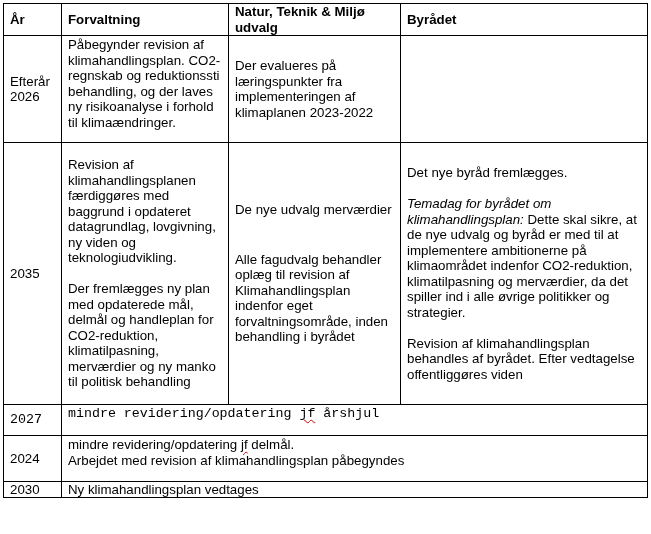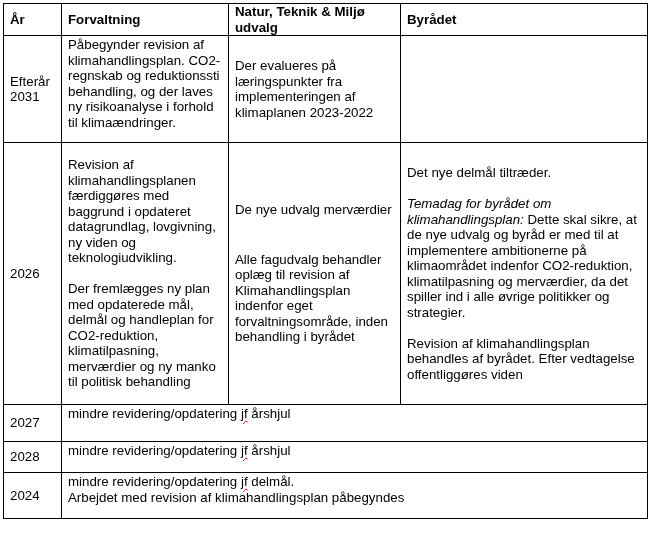--- a/index.html
+++ b/index.html
@@ -7,21 +7,21 @@
            font-family: "Liberation Sans", sans-serif; font-size: 13.3px; color: #000; }
     table.plan { position: absolute; left: 3px; top: 3px; border-collapse: collapse;
                  width: 644px; table-layout: fixed; }
     table.plan td, table.plan th { border: 1px solid #000; padding: 0 6px; vertical-align: middle;
                  text-align: left; line-height: 15.5px; }
     th { font-weight: bold; font-size: 13.3px; }
     col.c1 { width: 58px; } col.c2 { width: 167px; } col.c3 { width: 172px; } col.c4 { width: 247px; }
     tr.hdr { height: 32px; }
     tr.r1 { height: 107px; }
     tr.r2 { height: 262px; }
-    tr.r3 { height: 37px; }
+    tr.r3 { height: 31px; font-family: Liberation Mono, monospace; }
     tr.r4 { height: 31px; }
     tr.r5 { height: 46px; }
     tr.r6 { height: 16px; }
     tr.r6 td { line-height: 14px; }
     .para { margin: 0; }
     .gap { height: 15.5px; }
     .gap2 { height: 34px; }
     .top { vertical-align: top !important; padding-top: 1px !important; }
     .em { font-style: italic; text-align: center; }
     .spell { text-decoration: underline wavy #d00000; text-decoration-thickness: 1px; text-underline-offset: 2px; }
@@ -38,56 +38,56 @@
     </colgroup>
   <tbody>
       <tr class="hdr">
     <th>År</th>
     <th>Forvaltning</th>
     <th>Natur, Teknik &amp; Miljø udvalg</th>
     <th>Byrådet</th>
   </tr>
 
   <tr class="r1">
-    <td>Efterår 2031</td>
+    <td>Efterår 2026</td>
     <td class="top">Påbegynder revision af klimahandlingsplan. CO2-regnskab og reduktionssti behandling, og der laves ny risikoanalyse i forhold til klimaændringer.</td>
     <td>Der evalueres på læringspunkter fra implementeringen af klimaplanen 2023-2022</td>
     <td></td>
   </tr>
 
   <tr class="r2">
-    <td>2026</td>
+    <td>2035</td>
     <td>
       <p class="para">Revision af klimahandlingsplanen færdiggøres med baggrund i opdateret datagrundlag, lovgivning, ny viden og teknologiudvikling.</p>
       <div class="gap"></div>
       <p class="para">Der fremlægges ny plan med opdaterede mål, delmål og handleplan for CO2-reduktion, klimatilpasning, merværdier og ny manko til politisk behandling</p>
     </td>
     <td>
       <p class="para">De nye udvalg merværdier</p>
       <div class="gap2"></div>
       <p class="para">Alle fagudvalg behandler oplæg til revision af Klimahandlingsplan indenfor eget forvaltningsområde, inden behandling i byrådet</p>
     </td>
     <td>
-      <p class="para">Det nye delmål tiltræder.</p>
+      <p class="para">Det nye byråd fremlægges.</p>
       <div class="gap"></div>
       <p class="para"><span class="em">Temadag for byrådet om klimahandlingsplan:</span><span> Dette skal sikre, at de nye udvalg og byråd er med til at implementere ambitionerne på klimaområdet indenfor CO2-reduktion, klimatilpasning og merværdier, da det spiller ind i alle øvrige politikker og strategier.</span></p>
       <div class="gap"></div>
       <p class="para">Revision af klimahandlingsplan behandles af byrådet. Efter vedtagelse offentliggøres viden</p>
     </td>
   </tr>
 
   <tr class="r3">
     <td>2027</td>
     <td colspan="3" class="top"><span>mindre revidering/opdatering </span><span class="spell">jf</span><span> årshjul</span></td>
   </tr>
 
-  <tr class="r4">
-    <td>2028</td>
-    <td colspan="3" class="top"><span>mindre revidering/opdatering </span><span class="spell">jf</span><span> årshjul</span></td>
-  </tr>
 
   <tr class="r5">
     <td>2024</td>
     <td colspan="3" class="top"><span>mindre revidering/opdatering </span><span class="spell">jf</span><span> delmål.</span><br><span>Arbejdet med revision af klimahandlingsplan påbegyndes</span></td>
   </tr>
 
+  <tr class="r6">
+    <td>2030</td>
+    <td colspan="3">Ny klimahandlingsplan vedtages</td>
+  </tr>
 </tbody>
   </table>
 
 </body></html>

